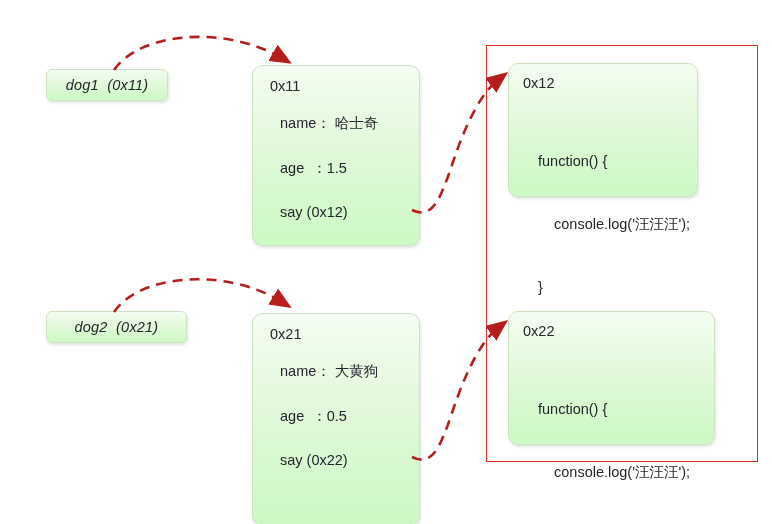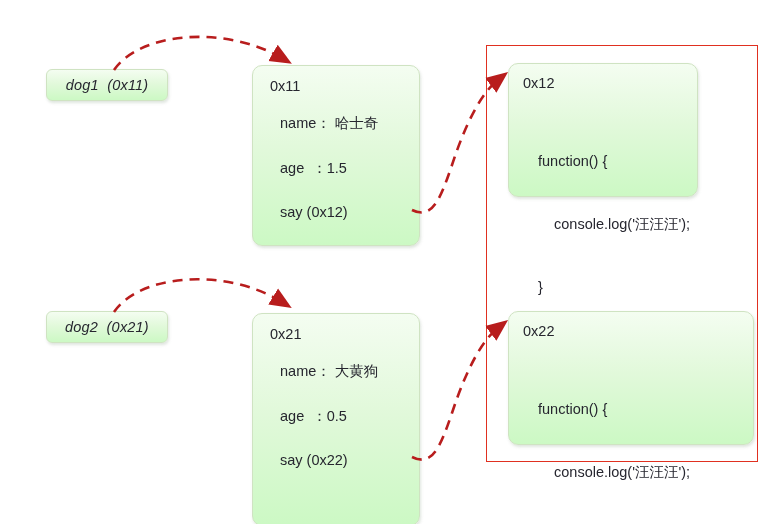--- a/index.html
+++ b/index.html
@@ -105,21 +105,21 @@
 <body>
 
 <div id="canvas">
 
   <div class="group-rect" style="left:486px; top:45px; width:272px; height:417px;"></div>
 
   <div class="node pill" style="left:46px; top:69px; width:122px;">
     <span class="label">dog1  (0x11)</span>
   </div>
 
-  <div class="node pill" style="left:46px; top:311px; width:122px;">
+  <div class="node pill" style="left:46px; top:311px; width:141px;">
     <span class="label">dog2  (0x21)</span>
   </div>
 
   <div class="node objbox" style="left:252px; top:65px; width:168px; height:181px;">
     <div class="addr">0x11</div>
     <div class="props">
       <div class="prop">name： 哈士奇</div>
       <div class="prop">age  ：1.5</div>
       <div class="prop">say (0x12)</div>
     </div>
@@ -136,21 +136,21 @@
 
   <div class="node fnbox" style="left:508px; top:63px; width:190px; height:134px;">
     <div class="addr">0x12</div>
     <div class="code">
       <div>function() {</div>
       <div class="ind">console.log('汪汪汪');</div>
       <div>}</div>
     </div>
   </div>
 
-  <div class="node fnbox" style="left:508px; top:311px; width:246px; height:134px;padding-left:39px;">
+  <div class="node fnbox" style="left:508px; top:311px; width:207px; height:134px;padding-left:39px;">
     <div class="addr">0x22</div>
     <div class="code">
       <div>function() {</div>
       <div class="ind">console.log('汪汪汪');</div>
       
     </div>
   </div>
 
   <svg id="arrows" viewBox="0 0 772 524">
     <defs>

